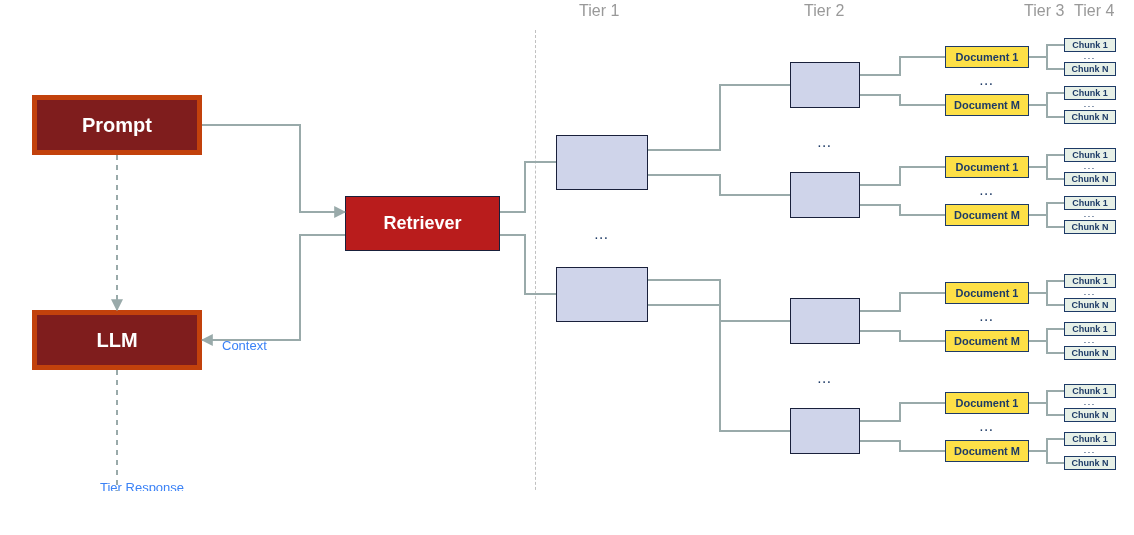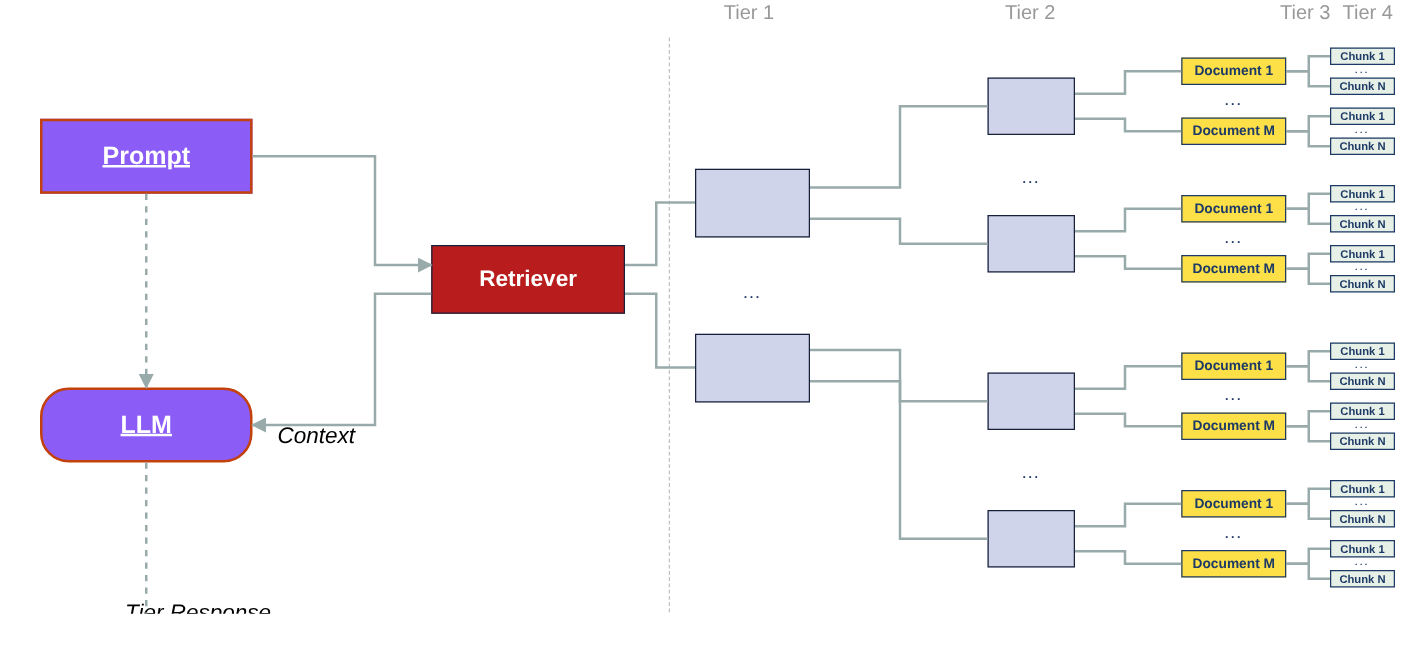--- a/index.html
+++ b/index.html
@@ -1,39 +1,39 @@
 <!DOCTYPE html>
 <html><head>
 <meta charset="utf-8">
 <style>
   * { margin:0; padding:0; box-sizing:border-box; }
   body { font-family: -apple-system, "Segoe UI", Helvetica, Arial, sans-serif; background:#fff; }
   #stage { position:relative; width:1134px; height:491px; background:#fff; overflow:hidden; }
   .box { position:absolute; display:flex; align-items:center; justify-content:center; text-align:right; }
-  .dark { background:#8b5cf6; color:#fff; font-weight:600; border:2px solid #c2410c;text-decoration:underline; }
+  .dark { background:#7f1d1d; color:#fff; font-weight:600; border:5px solid #c2410c; }
   .mid  { background:#b91c1c; color:#fff; font-weight:600; border:1px solid #19203b; }
   .pale { background:#cfd4ea; border:1px solid #19203b; }
   .doc  { background:#fde047; border:1px solid #1d3a66; color:#1d3a66; font-size:11px; font-weight:600; }
   .chunk{ background:#e7f0e7; border:1px solid #1d3a66; color:#1d3a66; font-size:9px; font-weight:600; }
   .tier { position:absolute; color:#999; font-size:16px; font-weight:500; }
-  .lbl  { position:absolute; color:#000000; font-size:18px; font-weight:500;font-style:italic; }
+  .lbl  { position:absolute; color:#3b82f6; font-size:13px; font-weight:500; }
   .dots { position:absolute; color:#1d3a66; font-weight:bold; letter-spacing:2px; font-size:10px; }
   svg { position:absolute; left:0; top:0; }
 </style>
 </head>
 <body>
 <div id="stage">
 
 <div class="tier" style="left:579px; top:2px;">Tier 1</div>
 <div class="tier" style="left:804px; top:2px;">Tier 2</div>
 <div class="tier" style="left:1024px; top:2px;">Tier 3</div>
 <div class="tier" style="left:1074px;top:2px;">Tier 4</div>
 
 <div class="box dark" style="left:32px; top:95px;  width:170px; height:60px; font-size:20px;">Prompt</div>
-<div class="box dark" style="left:32px; top:310px; width:170px; height:60px; font-size:20px;border-radius:23px;">LLM</div>
+<div class="box dark" style="left:32px; top:310px; width:170px; height:60px; font-size:20px;">LLM</div>
 <div class="lbl" style="left:100px; top:480px;">Tier Response</div>
 <div class="lbl" style="left:222px; top:338px;">Context</div>
 
 <div class="box mid" style="left:345px; top:196px; width:155px; height:55px; font-size:18px;">Retriever</div>
 
 <div style="position:absolute; left:535px; top:30px; width:0; height:485px; border-left:1px dashed #c0c0c0;"></div>
 
 <div class="box pale" style="left:556px; top:135px; width:92px; height:55px;"></div>
 <div class="box pale" style="left:556px; top:267px; width:92px; height:55px;"></div>
 <div class="dots" style="left:595px; top:230px;">...</div>

